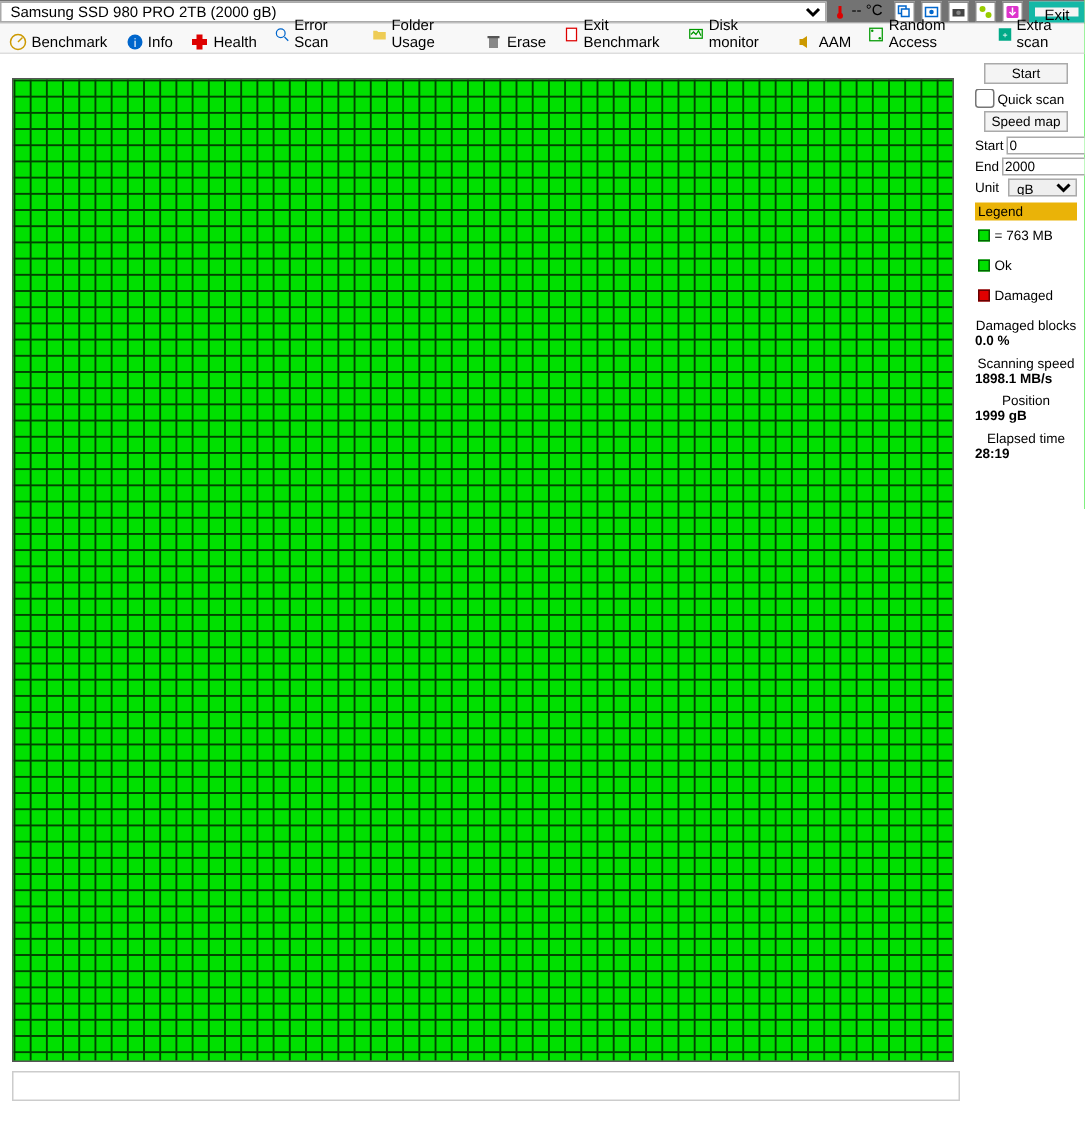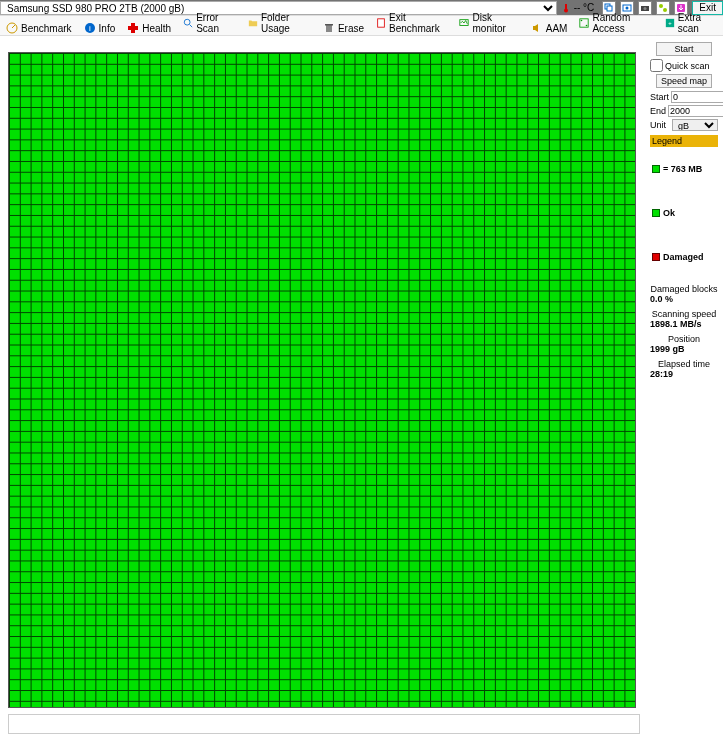--- a/index.html
+++ b/index.html
@@ -47,21 +47,21 @@
   display: flex;
   align-items: center;
   justify-content: center;
   cursor: pointer;
 }
 .exit-btn {
   height: 14px;
   padding: 0 6px;
   font-size: 10px;
   background: #f4f4f4;
-  border: 1px solid #14b8a6;
+  border: 4px solid #14b8a6;
   cursor: pointer;
 }
 .toolbar {
   display: flex;
   align-items: flex-end;
   height: 20px;
   background: #f8f8f8;
   border-bottom: 1px solid #ddd;
   padding: 0 4px;
   gap: 8px;
@@ -138,22 +138,21 @@
   font-size: 9px;
 }
 .legend-title {
   background: #eab308;
   padding: 1px 2px;
 }
 .legend-item {
   display: flex;
   align-items: center;
   gap: 3px;
-  padding: 17px 2px;
-  font-weight: bold;
+  padding: 5px 2px;
 }
 .sq { width: 8px; height: 8px; }
 .sq-green { background: #00e000; border: 1px solid #060; }
 .sq-red { background: #e00000; border: 1px solid #600; }
 .stat-row {
   margin-top: 5px;
   font-size: 9px;
 }
 .stat-label { display: block; text-align: center; }
 .stat-val {

